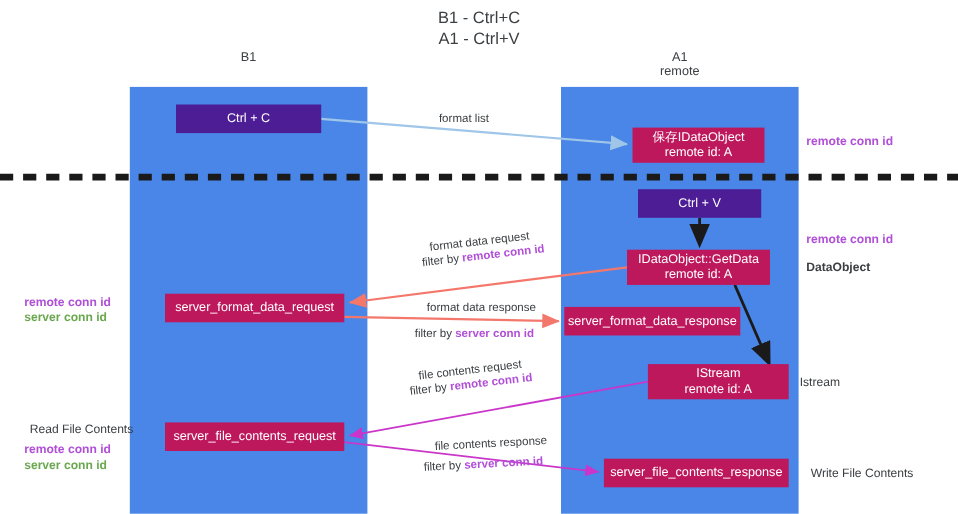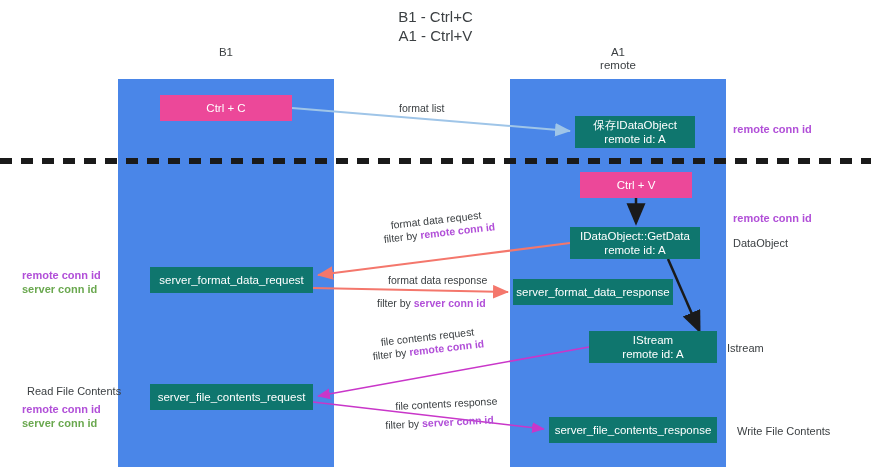--- a/index.html
+++ b/index.html
@@ -24,43 +24,43 @@
   #head-a1{left:510px;top:46px;width:216px;}
 
   
   #title{position:absolute;left:0;top:7px;width:871px;text-align:center;
          font-size:15px;line-height:19px;color:#3c4043;}
 
   
   .box{position:absolute;display:flex;flex-direction:column;align-items:center;
        justify-content:center;text-align:center;color:#ffffff;font-size:11.5px;
        line-height:14px;box-sizing:border-box;padding:2px 4px;}
-  .green{background:#ec4899;}
-  .orange{background:#0f766e;}
+  .green{background:#4c1d95;}
+  .orange{background:#be185d;}
   .box .l2{font-weight:normal;}
 
   #box-ctrlc{left:160px;top:95px;width:132px;height:26px;}
   #box-ctrlv{left:580px;top:172px;width:112px;height:26px;}
   #box-idata{left:575px;top:116px;width:120px;height:32px;}
   #box-getdata{left:570px;top:227px;width:130px;height:32px;}
   #box-istream{left:589px;top:331px;width:128px;height:32px;}
   #box-sfdreq{left:150px;top:267px;width:163px;height:26px;}
   #box-sfdresp{left:513px;top:279px;width:160px;height:26px;}
   #box-sfcreq{left:150px;top:384px;width:163px;height:26px;}
   #box-sfcresp{left:549px;top:417px;width:168px;height:26px;}
 
   
   .note{position:absolute;font-size:11px;line-height:14px;}
   .magenta{color:#b14fd8;font-weight:bold;}
   .green-t{color:#6aa84f;font-weight:bold;}
   .plain{color:#3c4043;}
 
   #note-rc1{left:733px;top:122px;}
   #note-rc2{left:733px;top:211px;}
-  #note-dataobject{left:733px;top:236px;}
+  #note-dataobject{left:733px;top:236px;font-weight:bold;}
   #note-istream{left:727px;top:341px;}
   #note-write{left:737px;top:424px;}
   #note-left-mid{left:22px;top:268px;text-align:left;}
   #note-left-read{left:27px;top:384px;}
   #note-left-bot{left:22px;top:402px;}
 
   
   .elabel{position:absolute;font-size:10.5px;line-height:13px;color:#3c4043;white-space:nowrap;}
   #lbl-formatlist{left:399px;top:102px;}
   #lbl-fdreq{left:390px;top:219px;transform:rotate(-6.5deg);transform-origin:left top;}

